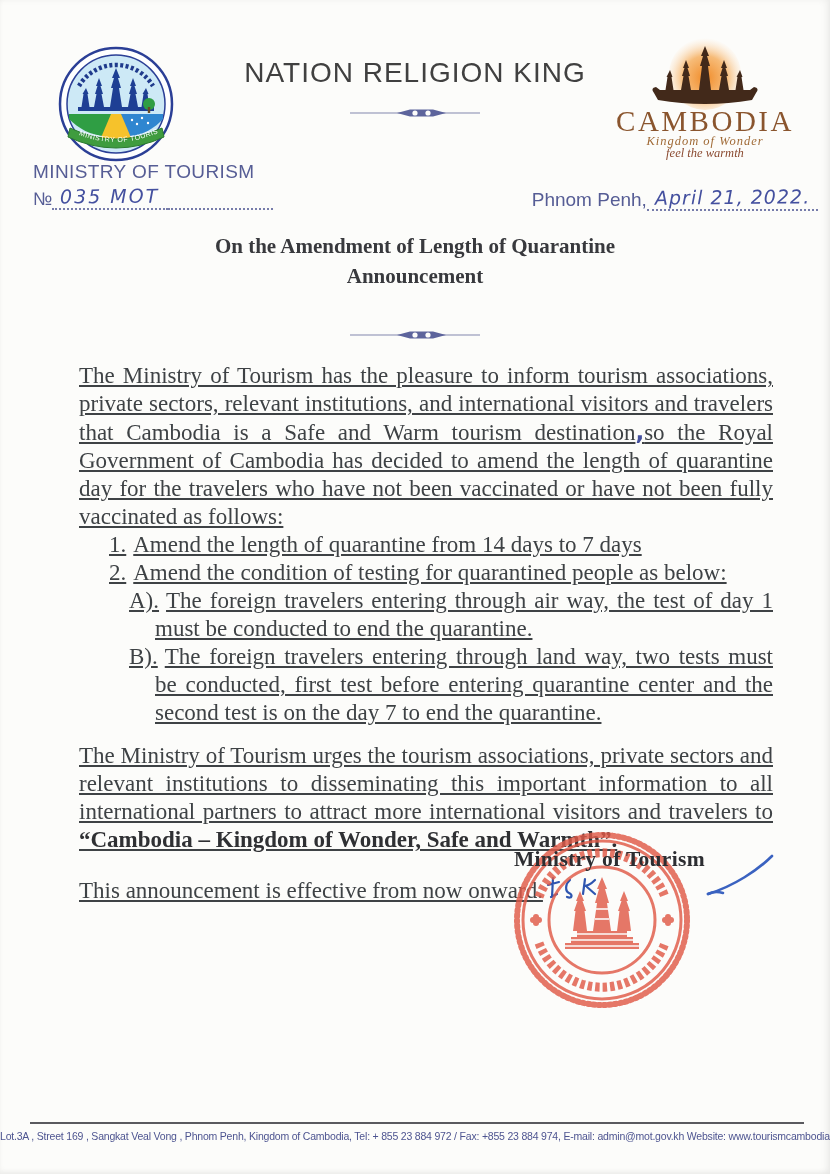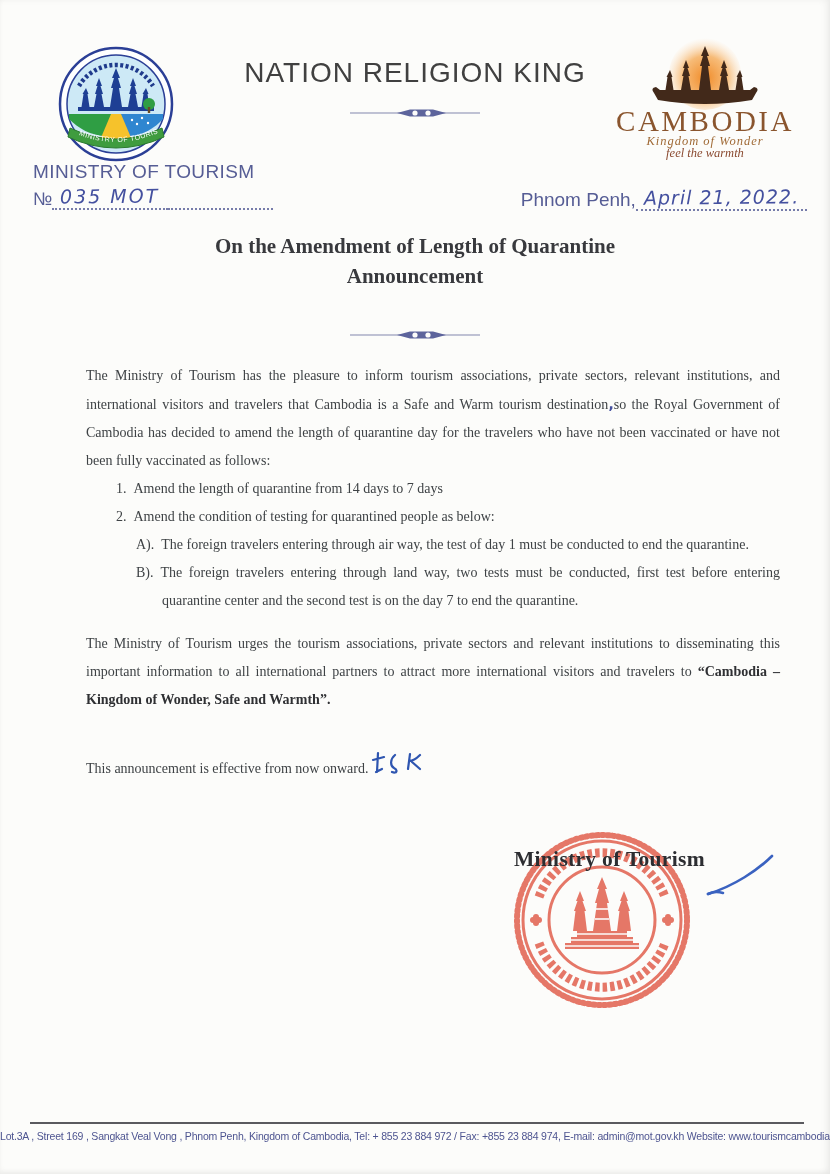--- a/index.html
+++ b/index.html
@@ -24,38 +24,38 @@
   .cam-logo  { position:absolute; left:598px; top:38px; }
 
   .ministry-label { position:absolute; left:33px; top:161px;
       font-family:"Liberation Sans", sans-serif; font-size:19px; color:#565d95; letter-spacing:0.4px; }
   .no-line { position:absolute; left:33px; top:185px; display:flex; align-items:flex-end;
       font-family:"Liberation Sans", sans-serif; font-size:18px; color:#565d95; }
   .dotted { display:inline-block; border-bottom:2px dotted #767caa; min-height:22px;text-decoration:underline; }
   .handwrite { font-family:"DejaVu Sans", sans-serif; font-style:italic; color:#44509f;
       font-size:19px; letter-spacing:2px; transform:rotate(-0.5deg); display:inline-block; padding:0 8px; }
   .no-tail { width:105px; }
-  .date-line { position:absolute; right:23px; top:186px; display:flex; align-items:flex-end;
+  .date-line { position:absolute; right:12px; top:186px; display:flex; align-items:flex-end;
       font-family:"Liberation Sans", sans-serif; font-size:19px; color:#565d95; }
   .date-line .handwrite { letter-spacing:1px; }
 
   
   .title-block { position:absolute; top:231px; left:0; width:100%; text-align:center;
       font-weight:bold; color:#38393d; font-size:21px; line-height:30px; }
 
   
-  .content { position:absolute; left:86px; top:362px; width:694px;
-      font-size:14px; line-height:28px; text-align:justify; color:#3e4245; }
+  .content { position:absolute; left:79px; top:362px; width:694px;
+      font-size:23px; line-height:28px; text-align:justify; color:#3e4245;text-decoration:underline; }
   .hand-comma { color:#44509f; font-family:"DejaVu Sans", sans-serif; font-weight:bold; }
   .item    { padding-left:50px; text-indent:-20px; text-align:left; }
   .subitem { padding-left:76px; text-indent:-26px; text-align:justify; }
   .num { margin-right:7px; }
   .p2 { margin-top:15px; }
   .p2 b { color:#2f3033; }
-  .p3 { margin-top:35px; text-align:left; white-space:nowrap; }
+  .p3 { margin-top:20px; text-align:left; white-space:nowrap; }
   .initials { vertical-align:-4px; margin-left:2px; }
 
   
   .sig-label { position:absolute; left:514px; top:847px; z-index:3;
       font-weight:bold; font-size:21.5px; color:#2c2d31; letter-spacing:0.3px; }
   .stamp { position:absolute; left:511px; top:829px; z-index:2; opacity:0.82; }
   .flourish { position:absolute; left:696px; top:850px; z-index:3; }
 
   
   .footer-rule { position:absolute; left:30px; right:26px; top:1122px;

